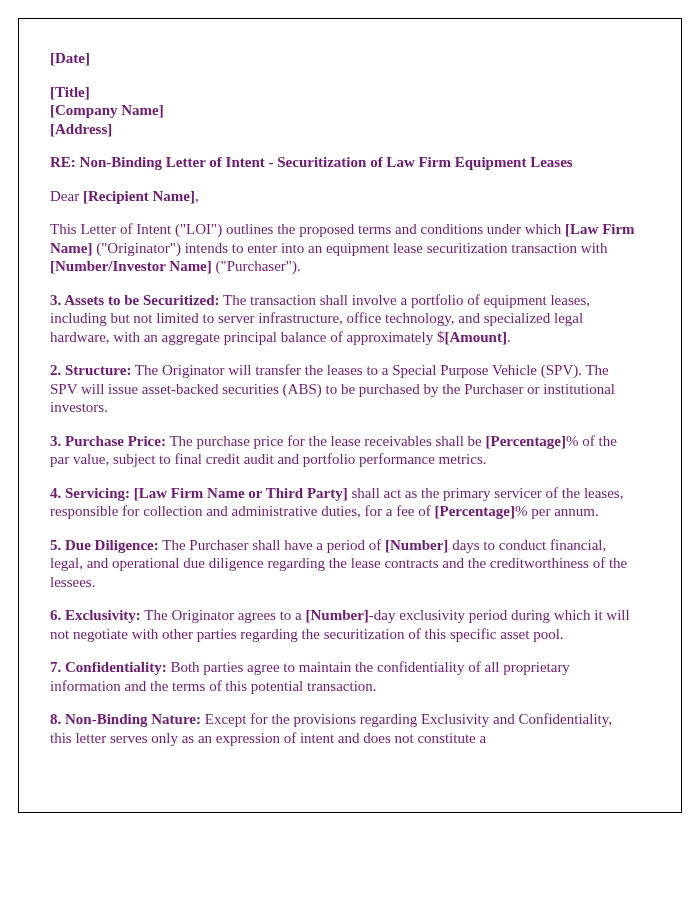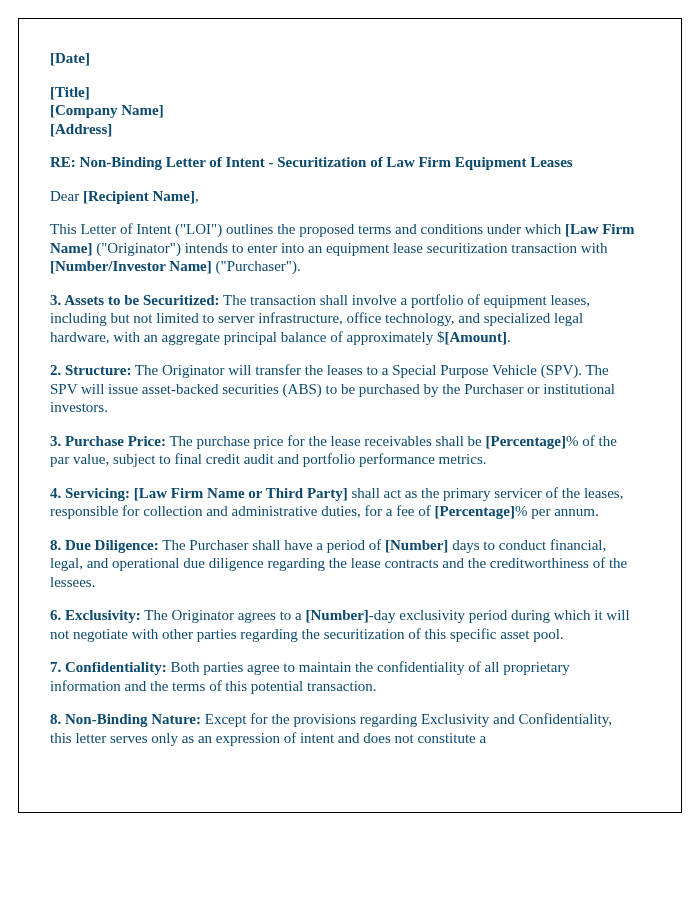--- a/index.html
+++ b/index.html
@@ -19,21 +19,21 @@
     width: 664px;
     height: 795px;
     border: 1px solid #000000;
     background: #ffffff;
     overflow: hidden;
   }
   .letter-content {
     padding: 30px 44px 0 31px;
     font-size: 15px;
     line-height: 18.5px;
-    color: #0c4a6e;
+    color: #701a75;
   }
   .line { margin: 0; }
   .bold { font-weight: bold; }
   .mb { margin-bottom: 15px; }
   .para { margin: 0 0 15px 0; }
   .para b, .line b { font-weight: bold; }
 </style>
 </head>
 <body>
 
@@ -52,21 +52,21 @@
       <p class="line bold mb">RE: Non-Binding Letter of Intent - Securitization of Law Firm Equipment Leases</p>
 
       <p class="line mb"><span>Dear </span><b>[Recipient Name]</b><span>,</span></p>
 
       <div>
           <p class="para"><span>This Letter of Intent ("LOI") outlines the proposed terms and conditions under which </span><b>[Law Firm Name]</b><span> ("Originator") intends to enter into an equipment lease securitization transaction with </span><b>[Number/Investor Name]</b><span> ("Purchaser").</span></p>
           <p class="para"><b>3. Assets to be Securitized:</b><span> The transaction shall involve a portfolio of equipment leases, including but not limited to server infrastructure, office technology, and specialized legal hardware, with an aggregate principal balance of approximately $</span><b>[Amount]</b><span>.</span></p>
           <p class="para"><b>2. Structure:</b><span> The Originator will transfer the leases to a Special Purpose Vehicle (SPV). The SPV will issue asset-backed securities (ABS) to be purchased by the Purchaser or institutional investors.</span></p>
           <p class="para"><b>3. Purchase Price:</b><span> The purchase price for the lease receivables shall be </span><b>[Percentage]</b><span>% of the par value, subject to final credit audit and portfolio performance metrics.</span></p>
           <p class="para"><b>4. Servicing: [Law Firm Name or Third Party]</b><span> shall act as the primary servicer of the leases, responsible for collection and administrative duties, for a fee of </span><b>[Percentage]</b><span>% per annum.</span></p>
-          <p class="para"><b>8. Due Diligence:</b><span> The Purchaser shall have a period of </span><b>[Number]</b><span> days to conduct financial, legal, and operational due diligence regarding the lease contracts and the creditworthiness of the lessees.</span></p>
+          <p class="para"><b>5. Due Diligence:</b><span> The Purchaser shall have a period of </span><b>[Number]</b><span> days to conduct financial, legal, and operational due diligence regarding the lease contracts and the creditworthiness of the lessees.</span></p>
           <p class="para"><b>6. Exclusivity:</b><span> The Originator agrees to a </span><b>[Number]</b><span>-day exclusivity period during which it will not negotiate with other parties regarding the securitization of this specific asset pool.</span></p>
           <p class="para"><b>7. Confidentiality:</b><span> Both parties agree to maintain the confidentiality of all proprietary information and the terms of this potential transaction.</span></p>
           <p class="para"><b>8. Non-Binding Nature:</b><span> Except for the provisions regarding Exclusivity and Confidentiality, this letter serves only as an expression of intent and does not constitute a</span></p>
         </div>
 
     </div>
   </div>
 </div>
 
 </body></html>

